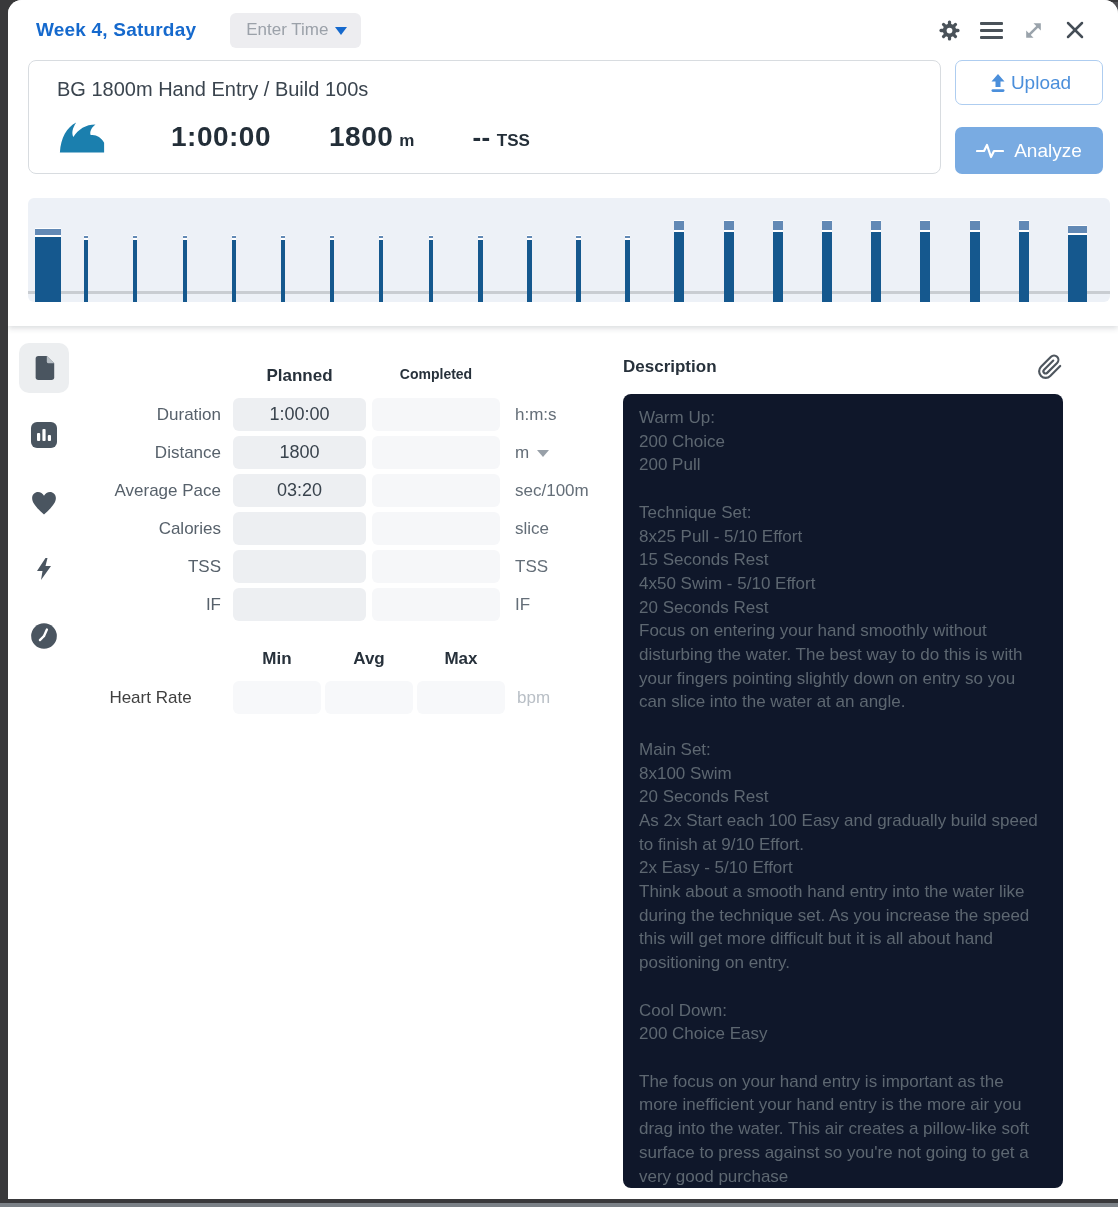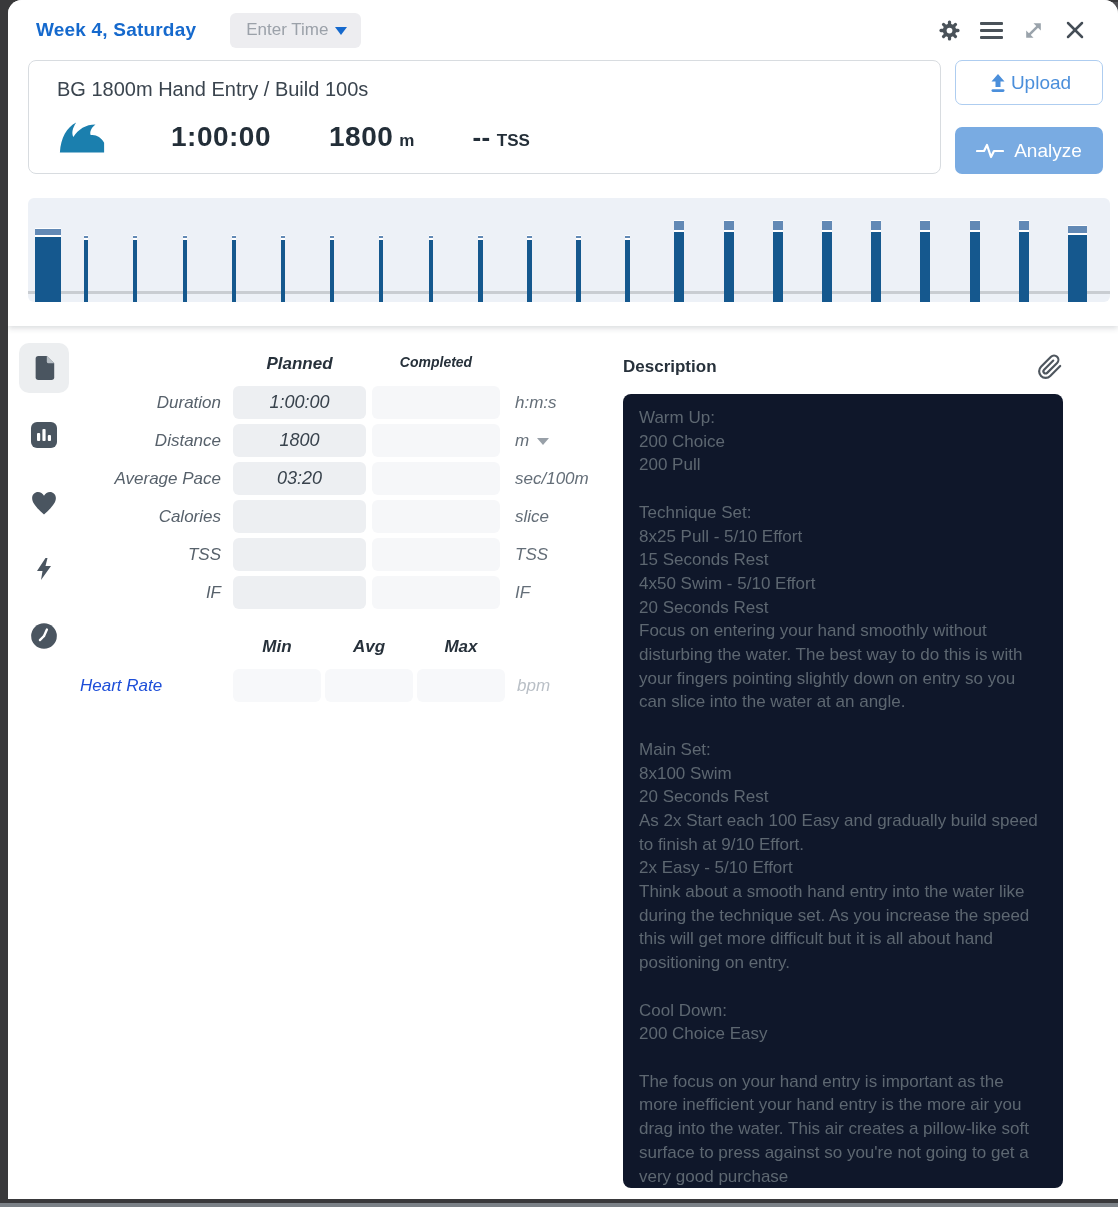--- a/index.html
+++ b/index.html
@@ -66,39 +66,39 @@
   .bar { position:absolute; left:7px; bottom:0; display:flex; flex-direction:column; }
   .cap { border-bottom:2px solid #ffffff; border-top:1px solid #ffffff; }
   .barbody { flex:1; }
 
   
   .content { display:flex; height:862px; overflow:hidden; }
   .rail { width:72px; padding-top:17px; display:flex; flex-direction:column; align-items:center; }
   .rail-item { width:50px; height:50px; display:flex; align-items:center; justify-content:center; border-radius:10px; margin-bottom:17px; background:none; border:none; cursor:pointer; }
   .rail-item.active { background:#eceef0; }
 
-  .stats { width:538px; padding-top:28px;font-style:italic; }
+  .stats { width:538px; padding-top:40px; }
   .stats-headers { display:flex; margin-bottom:12px; }
   .stats-headers .h-label { width:153px; }
   .h-planned { width:133px; text-align:center; font-weight:bold; font-size:17px; color:#27313b; }
   .h-completed { width:128px; margin-left:6px; text-align:center; font-weight:bold; font-size:14px; color:#27313b; }
   .stat-row { display:flex; align-items:center; margin-bottom:5px; }
   .stat-label { width:153px; text-align:right; padding-right:12px; font-size:17px; color:#57616b; }
   .cell { height:33px; border-radius:6px; display:flex; align-items:center; justify-content:center; font-size:18px; color:#39434d; }
   .cell.planned { width:133px; background:#edeff2; }
   .cell.completed { width:128px; background:#f6f7f9; margin-left:6px; }
   .unit { margin-left:15px; font-size:17px; color:#646e78; display:flex; align-items:center; gap:8px; }
   .caret-gray { width:0; height:0; border-left:6px solid transparent; border-right:6px solid transparent; border-top:7px solid #98a0a8; margin-top:2px; }
 
   .mam-headers { display:flex; margin-top:28px; margin-bottom:12px; }
   .mam-headers .h-label { width:153px; }
   .mam-h { width:88px; text-align:center; font-weight:bold; font-size:17px; color:#27313b; }
   .mam-h + .mam-h { margin-left:4px; }
   .mam-row { display:flex; align-items:center; }
-  .mam-label { width:153px; text-align:left; padding-right:12px; font-size:17px; color:#1d4ed8; }
+  .mam-label { width:153px; text-align:center; padding-right:12px; font-size:17px; color:#404040; }
   .cell.mam { width:88px; background:#f7f8fa; }
   .cell.mam + .cell.mam { margin-left:4px; }
   .unit-dim { margin-left:12px; font-size:17px; color:#b9bfc6; }
 
   .desc-col { flex:1; padding:28px 55px 0 5px; display:flex; flex-direction:column; }
   .desc-header-row { display:flex; align-items:center; margin-bottom:14px; }
   .desc-title { font-weight:bold; font-size:17px; color:#27313b; }
   .desc-spacer { flex:1; }
   .paperclip-btn { background:none; border:none; cursor:pointer; padding:0; width:26px; height:26px; }
   .desc-box {

